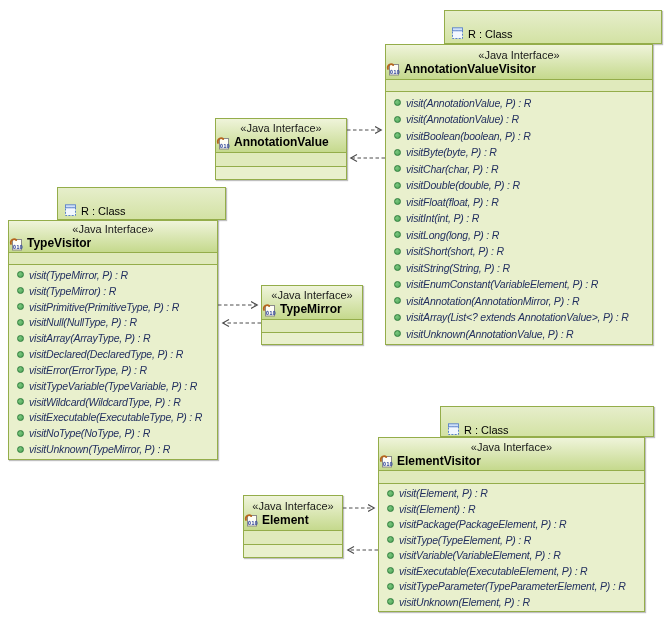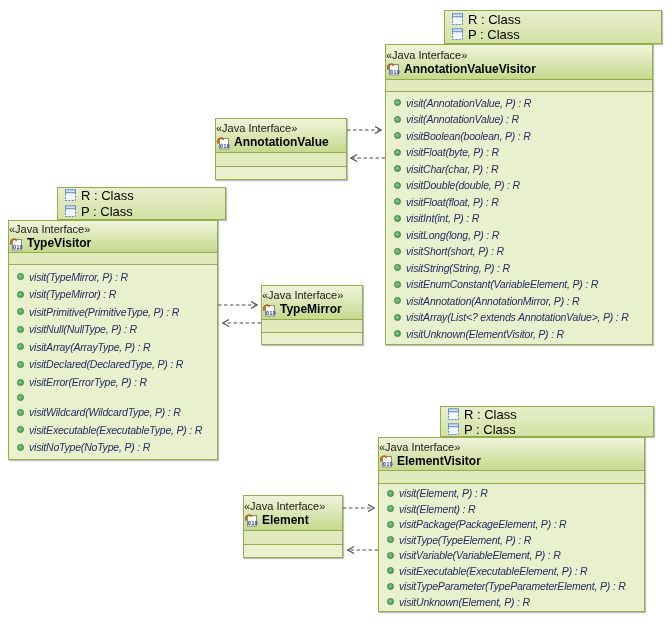--- a/index.html
+++ b/index.html
@@ -46,34 +46,35 @@
     display: flex;
     flex-direction: column;
     justify-content: space-evenly;
     z-index: 1;
   }
   .tparam-row {
     display: flex;
     align-items: center;
     gap: 4px;
     padding-left: 6px;
-    font-size: 13px;
+    font-size: 11px;
     color: #000;
     white-space: nowrap;
+    margin-top: 16px;
   }
   .title {
     background: linear-gradient(to bottom, var(--title-top), var(--title-bottom));
     border-bottom: 1px solid var(--box-border);
     flex: 0 0 auto;
     display: flex;
     flex-direction: column;
     justify-content: center;
   }
   .stereotype {
-    text-align: left;
+    text-align: center;
     font-size: 11px;
     color: var(--stereotype-text);
     line-height: 14px;
   }
   .name-row {
     display: flex;
     justify-content: flex-start;
     align-items: center;
     gap: 4px;
     font-size: 12px;
@@ -179,21 +180,21 @@
           <span class="mtext">visit(AnnotationValue) : R</span>
         </div>
 
         <div class="method-row">
           <span class="mdot"></span>
           <span class="mtext">visitBoolean(boolean, P) : R</span>
         </div>
 
         <div class="method-row">
           <span class="mdot"></span>
-          <span class="mtext">visitFloat(byte, P) : R</span>
+          <span class="mtext">visitByte(byte, P) : R</span>
         </div>
 
         <div class="method-row">
           <span class="mdot"></span>
           <span class="mtext">visitChar(char, P) : R</span>
         </div>
 
         <div class="method-row">
           <span class="mdot"></span>
           <span class="mtext">visitDouble(double, P) : R</span>
@@ -235,21 +236,21 @@
           <span class="mtext">visitAnnotation(AnnotationMirror, P) : R</span>
         </div>
 
         <div class="method-row">
           <span class="mdot"></span>
           <span class="mtext">visitArray(List&lt;? extends AnnotationValue&gt;, P) : R</span>
         </div>
 
         <div class="method-row">
           <span class="mdot"></span>
-          <span class="mtext">visitUnknown(ElementVisitor, P) : R</span>
+          <span class="mtext">visitUnknown(AnnotationValue, P) : R</span>
         </div>
       </div>
   </div>
 
   <div class="uml-box" style="left:215px;top:118px;width:132px;height:62px">
     <div class="title" style="height:34px">
       <div class="stereotype">«Java Interface»</div>
       <div class="name-row">
         <span class="icn">
           <svg width="14" height="14" viewBox="0 0 14 14">
@@ -334,37 +335,42 @@
           <span class="mtext">visitDeclared(DeclaredType, P) : R</span>
         </div>
 
         <div class="method-row">
           <span class="mdot"></span>
           <span class="mtext">visitError(ErrorType, P) : R</span>
         </div>
 
         <div class="method-row">
           <span class="mdot"></span>
+          <span class="mtext">visitTypeVariable(TypeVariable, P) : R</span>
         </div>
 
         <div class="method-row">
           <span class="mdot"></span>
           <span class="mtext">visitWildcard(WildcardType, P) : R</span>
         </div>
 
         <div class="method-row">
           <span class="mdot"></span>
           <span class="mtext">visitExecutable(ExecutableType, P) : R</span>
         </div>
 
         <div class="method-row">
           <span class="mdot"></span>
           <span class="mtext">visitNoType(NoType, P) : R</span>
         </div>
 
+        <div class="method-row">
+          <span class="mdot"></span>
+          <span class="mtext">visitUnknown(TypeMirror, P) : R</span>
+        </div>
       </div>
   </div>
 
   <div class="uml-box" style="left:261px;top:285px;width:102px;height:60px">
     <div class="title" style="height:34px">
       <div class="stereotype">«Java Interface»</div>
       <div class="name-row">
         <span class="icn">
           <svg width="14" height="14" viewBox="0 0 14 14">
             <rect x="3.5" y="2.5" width="9" height="10.5" fill="#fffef6" stroke="#8a8a8a" stroke-width="1"></rect>

